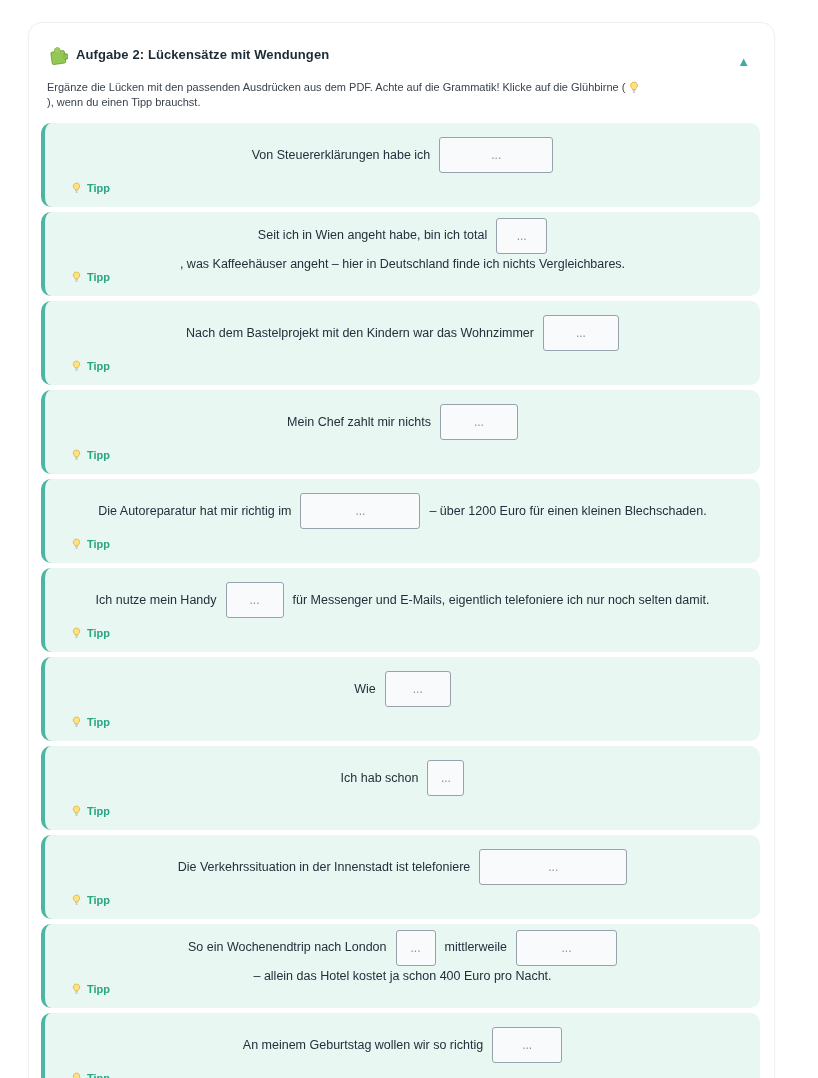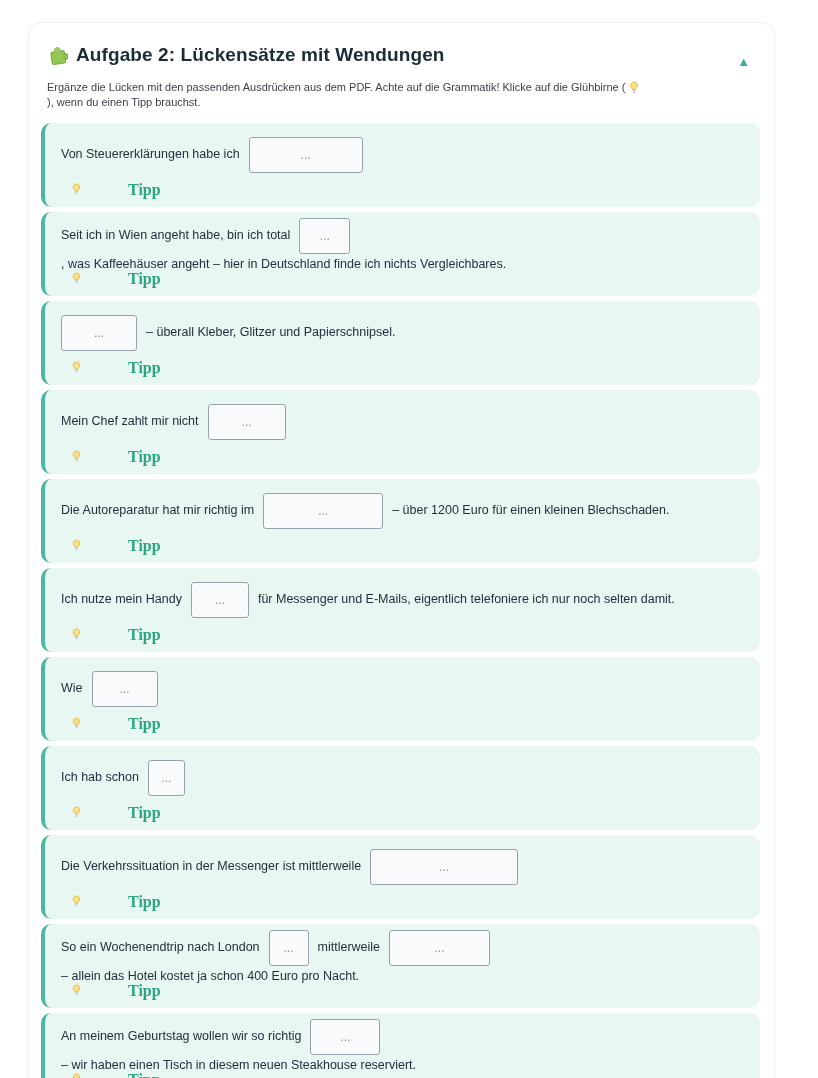--- a/index.html
+++ b/index.html
@@ -20,21 +20,21 @@
     box-shadow: 0 1px 3px rgba(20,40,60,0.04);
     padding: 14px 14px 20px 12px;
   }
   .header-row {
     display: flex;
     align-items: center;
     padding: 2px 6px 0 6px;
   }
   .puzzle-icon { width: 21px; height: 21px; margin-right: 8px; flex: 0 0 auto; }
   .page-title {
-    font-size: 19px;
+    font-size: 13px;
     font-weight: 700;
     color: #1c2b36;
     letter-spacing: 0.1px;
   }
   .collapse-btn {
     margin-left: auto;
     background: none; border: none; cursor: pointer;
     font-size: 13px;
     color: #3cad9e;
     line-height: 1;
@@ -66,20 +66,21 @@
     flex-direction: column;
   }
   .sentence {
     flex: 1 1 auto;
     min-height: 52px;
     display: flex;
     align-items: center;
     flex-wrap: wrap;
     column-gap: 9px;
     row-gap: 2px;
+    justify-content: center;
   }
   .seg {
     font-size: 12.5px;
     color: #22303c;
     line-height: 1.35;
   }
   .blank {
     height: 36px;
     background: #f8fafb;
     border: 1px solid #98a2ac;
@@ -97,25 +98,24 @@
     gap: 5px;
     background: none;
     border: none;
     cursor: pointer;
     align-self: flex-start;
     margin: 0 0 6px 10px;
     padding: 0;
   }
   .tip .bulb-icon { width: 11px; height: 13px; }
   .tip-label {
-    font-size: 16px;
+    font-size: 11px;
     font-weight: 700;
     color: #29a682;
-    font-family: Liberation Serif, serif;
-    margin-left: 41px;
+    font-family: Liberation Sans, sans-serif;
   }
 </style>
 </head>
 <body>
 
 <div class="panel">
   <div class="header-row">
     <svg class="puzzle-icon" viewBox="0 0 40 40" aria-hidden="true">
       <g transform="rotate(-8 20 22)">
         <rect x="8" y="14" width="26" height="24" rx="3" fill="#8bc34a" stroke="#67973a" stroke-width="1.4"></rect>
@@ -166,35 +166,35 @@
           <svg class="bulb-icon" viewBox="0 0 24 28" aria-hidden="true">
             <path d="M12 2a7 7 0 0 0-4.3 12.5c.8.7 1.3 1.7 1.3 2.7h6c0-1 .5-2 1.3-2.7A7 7 0 0 0 12 2z" fill="#ffe082" stroke="#d9a514" stroke-width="1.4"></path>
             <rect x="9" y="18.4" width="6" height="2.2" rx="1" fill="#aeb6bd"></rect>
             <rect x="9.6" y="21.4" width="4.8" height="2" rx="1" fill="#aeb6bd"></rect>
           </svg>
           <span class="tip-label">Tipp</span>
         </button>
       </div>
       <div class="card">
         <div class="sentence">
+          <span class="seg">Nach dem Bastelprojekt mit den Kindern war das Wohnzimmer</span>
           <input class="blank" type="text" placeholder="..." style="width: 76px;">
-          <span class="seg">– überall Kleber, Glitzer und Papierschnipsel.</span>
-        </div>
-        <button class="tip">
-          <svg class="bulb-icon" viewBox="0 0 24 28" aria-hidden="true">
-            <path d="M12 2a7 7 0 0 0-4.3 12.5c.8.7 1.3 1.7 1.3 2.7h6c0-1 .5-2 1.3-2.7A7 7 0 0 0 12 2z" fill="#ffe082" stroke="#d9a514" stroke-width="1.4"></path>
-            <rect x="9" y="18.4" width="6" height="2.2" rx="1" fill="#aeb6bd"></rect>
-            <rect x="9.6" y="21.4" width="4.8" height="2" rx="1" fill="#aeb6bd"></rect>
-          </svg>
-          <span class="tip-label">Tipp</span>
-        </button>
-      </div>
-      <div class="card">
-        <div class="sentence">
-          <span class="seg">Mein Chef zahlt mir nicht</span>
+        </div>
+        <button class="tip">
+          <svg class="bulb-icon" viewBox="0 0 24 28" aria-hidden="true">
+            <path d="M12 2a7 7 0 0 0-4.3 12.5c.8.7 1.3 1.7 1.3 2.7h6c0-1 .5-2 1.3-2.7A7 7 0 0 0 12 2z" fill="#ffe082" stroke="#d9a514" stroke-width="1.4"></path>
+            <rect x="9" y="18.4" width="6" height="2.2" rx="1" fill="#aeb6bd"></rect>
+            <rect x="9.6" y="21.4" width="4.8" height="2" rx="1" fill="#aeb6bd"></rect>
+          </svg>
+          <span class="tip-label">Tipp</span>
+        </button>
+      </div>
+      <div class="card">
+        <div class="sentence">
+          <span class="seg">Mein Chef zahlt mir nichts</span>
           <input class="blank" type="text" placeholder="..." style="width: 78px;">
         </div>
         <button class="tip">
           <svg class="bulb-icon" viewBox="0 0 24 28" aria-hidden="true">
             <path d="M12 2a7 7 0 0 0-4.3 12.5c.8.7 1.3 1.7 1.3 2.7h6c0-1 .5-2 1.3-2.7A7 7 0 0 0 12 2z" fill="#ffe082" stroke="#d9a514" stroke-width="1.4"></path>
             <rect x="9" y="18.4" width="6" height="2.2" rx="1" fill="#aeb6bd"></rect>
             <rect x="9.6" y="21.4" width="4.8" height="2" rx="1" fill="#aeb6bd"></rect>
           </svg>
           <span class="tip-label">Tipp</span>
         </button>
@@ -252,21 +252,21 @@
           <svg class="bulb-icon" viewBox="0 0 24 28" aria-hidden="true">
             <path d="M12 2a7 7 0 0 0-4.3 12.5c.8.7 1.3 1.7 1.3 2.7h6c0-1 .5-2 1.3-2.7A7 7 0 0 0 12 2z" fill="#ffe082" stroke="#d9a514" stroke-width="1.4"></path>
             <rect x="9" y="18.4" width="6" height="2.2" rx="1" fill="#aeb6bd"></rect>
             <rect x="9.6" y="21.4" width="4.8" height="2" rx="1" fill="#aeb6bd"></rect>
           </svg>
           <span class="tip-label">Tipp</span>
         </button>
       </div>
       <div class="card">
         <div class="sentence">
-          <span class="seg">Die Verkehrssituation in der Messenger ist mittlerweile</span>
+          <span class="seg">Die Verkehrssituation in der Innenstadt ist telefoniere</span>
           <input class="blank" type="text" placeholder="..." style="width: 148px;">
         </div>
         <button class="tip">
           <svg class="bulb-icon" viewBox="0 0 24 28" aria-hidden="true">
             <path d="M12 2a7 7 0 0 0-4.3 12.5c.8.7 1.3 1.7 1.3 2.7h6c0-1 .5-2 1.3-2.7A7 7 0 0 0 12 2z" fill="#ffe082" stroke="#d9a514" stroke-width="1.4"></path>
             <rect x="9" y="18.4" width="6" height="2.2" rx="1" fill="#aeb6bd"></rect>
             <rect x="9.6" y="21.4" width="4.8" height="2" rx="1" fill="#aeb6bd"></rect>
           </svg>
           <span class="tip-label">Tipp</span>
         </button>
@@ -285,21 +285,20 @@
             <rect x="9" y="18.4" width="6" height="2.2" rx="1" fill="#aeb6bd"></rect>
             <rect x="9.6" y="21.4" width="4.8" height="2" rx="1" fill="#aeb6bd"></rect>
           </svg>
           <span class="tip-label">Tipp</span>
         </button>
       </div>
       <div class="card">
         <div class="sentence">
           <span class="seg">An meinem Geburtstag wollen wir so richtig</span>
           <input class="blank" type="text" placeholder="..." style="width: 70px;">
-          <span class="seg">– wir haben einen Tisch in diesem neuen Steakhouse reserviert.</span>
         </div>
         <button class="tip">
           <svg class="bulb-icon" viewBox="0 0 24 28" aria-hidden="true">
             <path d="M12 2a7 7 0 0 0-4.3 12.5c.8.7 1.3 1.7 1.3 2.7h6c0-1 .5-2 1.3-2.7A7 7 0 0 0 12 2z" fill="#ffe082" stroke="#d9a514" stroke-width="1.4"></path>
             <rect x="9" y="18.4" width="6" height="2.2" rx="1" fill="#aeb6bd"></rect>
             <rect x="9.6" y="21.4" width="4.8" height="2" rx="1" fill="#aeb6bd"></rect>
           </svg>
           <span class="tip-label">Tipp</span>
         </button>
       </div>

